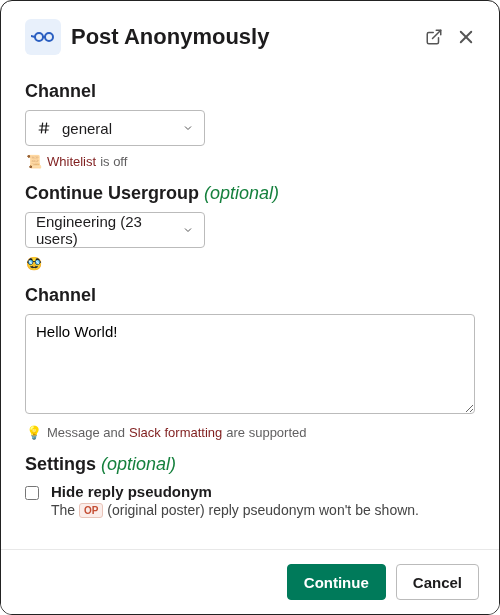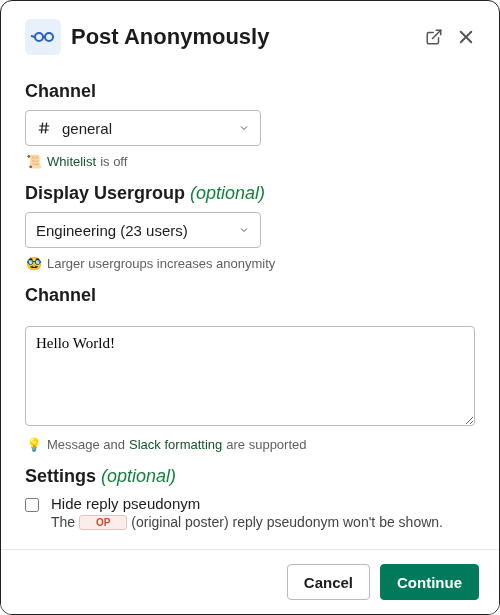--- a/index.html
+++ b/index.html
@@ -32,43 +32,43 @@
 .content { padding: 4px 24px 0 24px; flex: 1; overflow-y: auto; }
 .section { margin-top: 14px; }
 .label { font-weight: 700; font-size: 18px; margin-bottom: 8px; }
 .label .opt { font-weight: 400; font-style: italic; color: #15803d; }
 
 .select {
   border: 1px solid #bbb; border-radius: 4px;
   height: 36px; display: flex; align-items: center;
   padding: 0 10px; cursor: pointer; gap: 8px;
   position: relative;
-  width: 236px;
+  width: 180px;
 }
 .select .value { flex: 1; font-size: 15px; }
 .select .chev { color: #555; }
 .hashicon { display:flex; align-items:center; width:18px; height:18px; }
 
 .hint { margin-top: 8px; color: #616061; font-size: 13px; display: flex; align-items: center; gap: 4px; flex-wrap: wrap; }
-.hint a { color: #14532d; text-decoration: none; }
+.hint a { color: #7f1d1d; text-decoration: none; }
 .emoji { width: 18px; text-align: center; }
 
 .textarea {
   width: 100%; min-height: 100px; border: 1px solid #bbb; border-radius: 4px;
-  padding: 8px 10px; font-size: 15px; font-family: Liberation Serif, serif; resize: vertical; margin-top: 12px;
+  padding: 8px 10px; font-size: 15px; font-family: Liberation Sans, sans-serif; resize: vertical;
 }
 
 .checkbox-row { display: flex; gap: 12px; align-items: flex-start; margin-top: 8px; }
 .checkbox-row input[type=checkbox] { margin-top: 3px; width:14px; height:14px; }
-.chk-label { font-weight: 400; }
+.chk-label { font-weight: 700; }
 .chk-desc { color: #444; margin-top: 2px; font-size: 14px; }
 .op-tag {
   display: inline-block; font-size: 10px; font-weight: 600;
   color: #c44d33; border: 1px solid #e9c3b8; background: #fbedea;
-  padding: 1px 16px; border-radius: 3px; vertical-align: 1px;
+  padding: 1px 4px; border-radius: 3px; vertical-align: 1px;
 }
 
 .footer {
   border-top: 1px solid #e8e8e8; padding: 14px 20px;
   display: flex; justify-content: flex-end; gap: 10px;
   background:#fff;
 }
 .btn {
   height: 36px; padding: 0 16px; border-radius: 4px;
   font-weight: 700; font-size: 15px; cursor: pointer;
@@ -130,34 +130,33 @@
       </div>
       <div class="hint">
         <span class="emoji">📜</span>
         <a href="#">Whitelist</a>
         <span> is off</span>
       </div>
     </div>
 
     <div class="section">
       <div class="label">
-        <span>Display Usergroup</span>
+        <span>Continue Usergroup</span>
         <span class="opt">(optional)</span>
       </div>
       <div class="select">
         <span class="value">Engineering (23 users)</span>
         <span class="chev">
           <svg width="12" height="12" viewBox="0 0 24 24" fill="none" stroke="currentColor" stroke-width="2">
               <polyline points="6 9 12 15 18 9"></polyline>
             </svg>
         </span>
       </div>
       <div class="hint">
         <span class="emoji">🥸</span>
-        <span>Larger usergroups increases anonymity</span>
       </div>
     </div>
 
     <div class="section">
       <div class="label">Channel</div>
       <textarea class="textarea" style="">Hello World!</textarea>
       <div class="hint">
         <span class="emoji">💡</span>
         <span>Message and </span>
         <a href="#">Slack formatting</a>
@@ -179,17 +178,17 @@
             <span class="op-tag">OP</span>
             <span> (original poster) reply pseudonym won't be shown.</span>
           </div>
         </div>
       </div>
     </div>
 
   </div>
 
   <div class="footer">
+    <button class="btn btn-primary">Continue</button>
     <button class="btn btn-secondary">Cancel</button>
-    <button class="btn btn-primary">Continue</button>
   </div>
 
 </div>
 
 </body></html>

